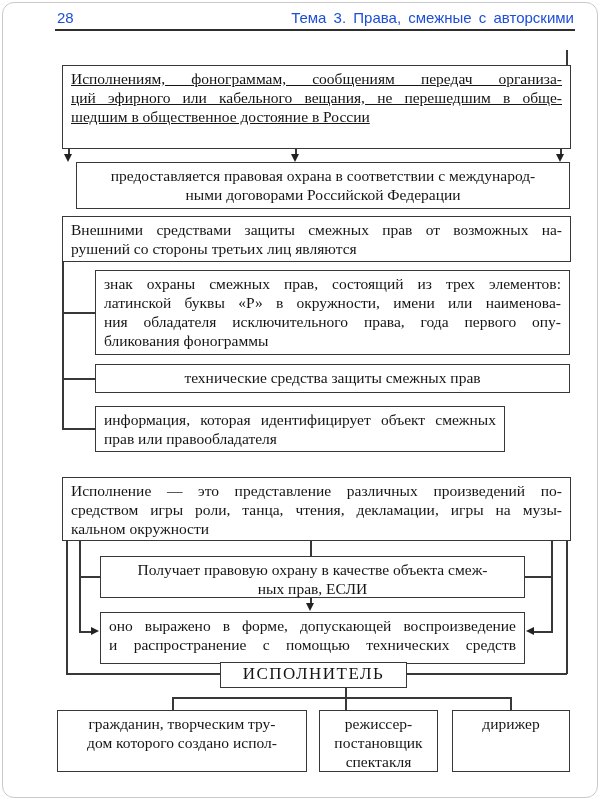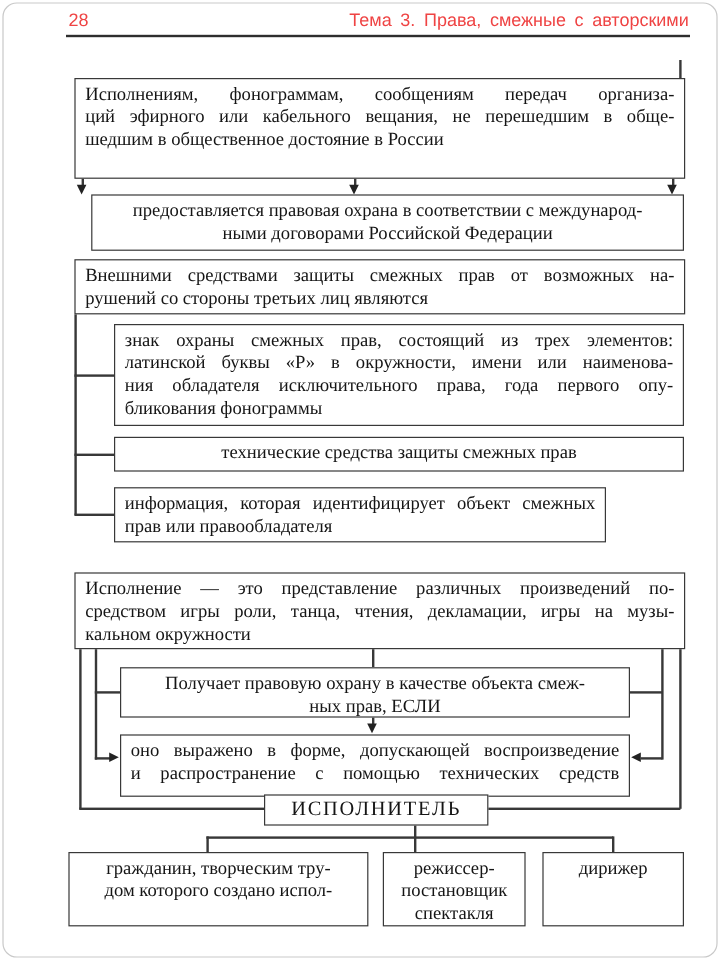--- a/index.html
+++ b/index.html
@@ -1,20 +1,20 @@
 <!DOCTYPE html>
 <html><head>
 <meta charset="utf-8">
 <style>
   html,body{margin:0;padding:0;background:#fff;}
   #canvas{position:relative;width:600px;height:800px;background:#fff;overflow:hidden;
           font-family:"Liberation Serif",serif;color:#151515;}
   .page-edge{position:absolute;left:2px;top:2px;width:594px;height:794px;
              border:1px solid #c9c9c9;border-radius:12px;pointer-events:none;}
-  .hdr{position:absolute;font-family:"Liberation Sans",sans-serif;font-size:15px;color:#ef4444;}
+  .hdr{position:absolute;font-family:"Liberation Sans",sans-serif;font-size:15px;color:#1d4ed8;}
   .hdr-rule{position:absolute;background:#2e2e2e;}
   .box{position:absolute;box-sizing:border-box;border:1.5px solid #383838;background:#fff;
        font-size:15.5px;line-height:19px;padding:3px 8px;}
   .box > div{white-space:nowrap;}
   .just > div{text-align:justify;text-align-last:justify;white-space:normal;}
   .just > div:last-child{text-align-last:left;}
   .just-all > div{text-align:justify;text-align-last:justify;white-space:normal;}
   .ctr > div{text-align:center;}
   .vline{position:absolute;width:1.5px;background:#383838;}
   .hline{position:absolute;height:1.5px;background:#383838;}
@@ -31,21 +31,21 @@
 
 <div id="canvas">
   <div class="page-edge"></div>
 
   <div class="hdr" style="left:57px;top:9px;">28</div>
   <div class="hdr" style="right:26px;top:9px;word-spacing:3px;">Тема 3. Права, смежные с авторскими</div>
   <div class="hdr-rule" style="left:55px;top:29px;width:520px;height:2px;"></div>
 
   <div class="vline" style="left:566px;top:50px;height:16px;"></div>
 
-  <div class="box just" style="left:62px;top:65px;width:509px;height:84px;">
+  <div class="box just" style="left:62px;top:65px;width:509px;height:84px;text-decoration:underline;">
       <div>Исполнениям, фонограммам, сообщениям передач организа-</div>
       <div>ций эфирного или кабельного вещания, не перешедшим в обще-</div>
       <div>шедшим в общественное достояние в России</div>
     </div>
 
   <div class="vline" style="left:68px;top:149px;height:7px;"></div>
   <div class="arrd" style="left:64px;top:154px;"></div>
   <div class="vline" style="left:295px;top:149px;height:7px;"></div>
   <div class="arrd" style="left:291px;top:154px;"></div>
   <div class="vline" style="left:560px;top:149px;height:7px;"></div>

